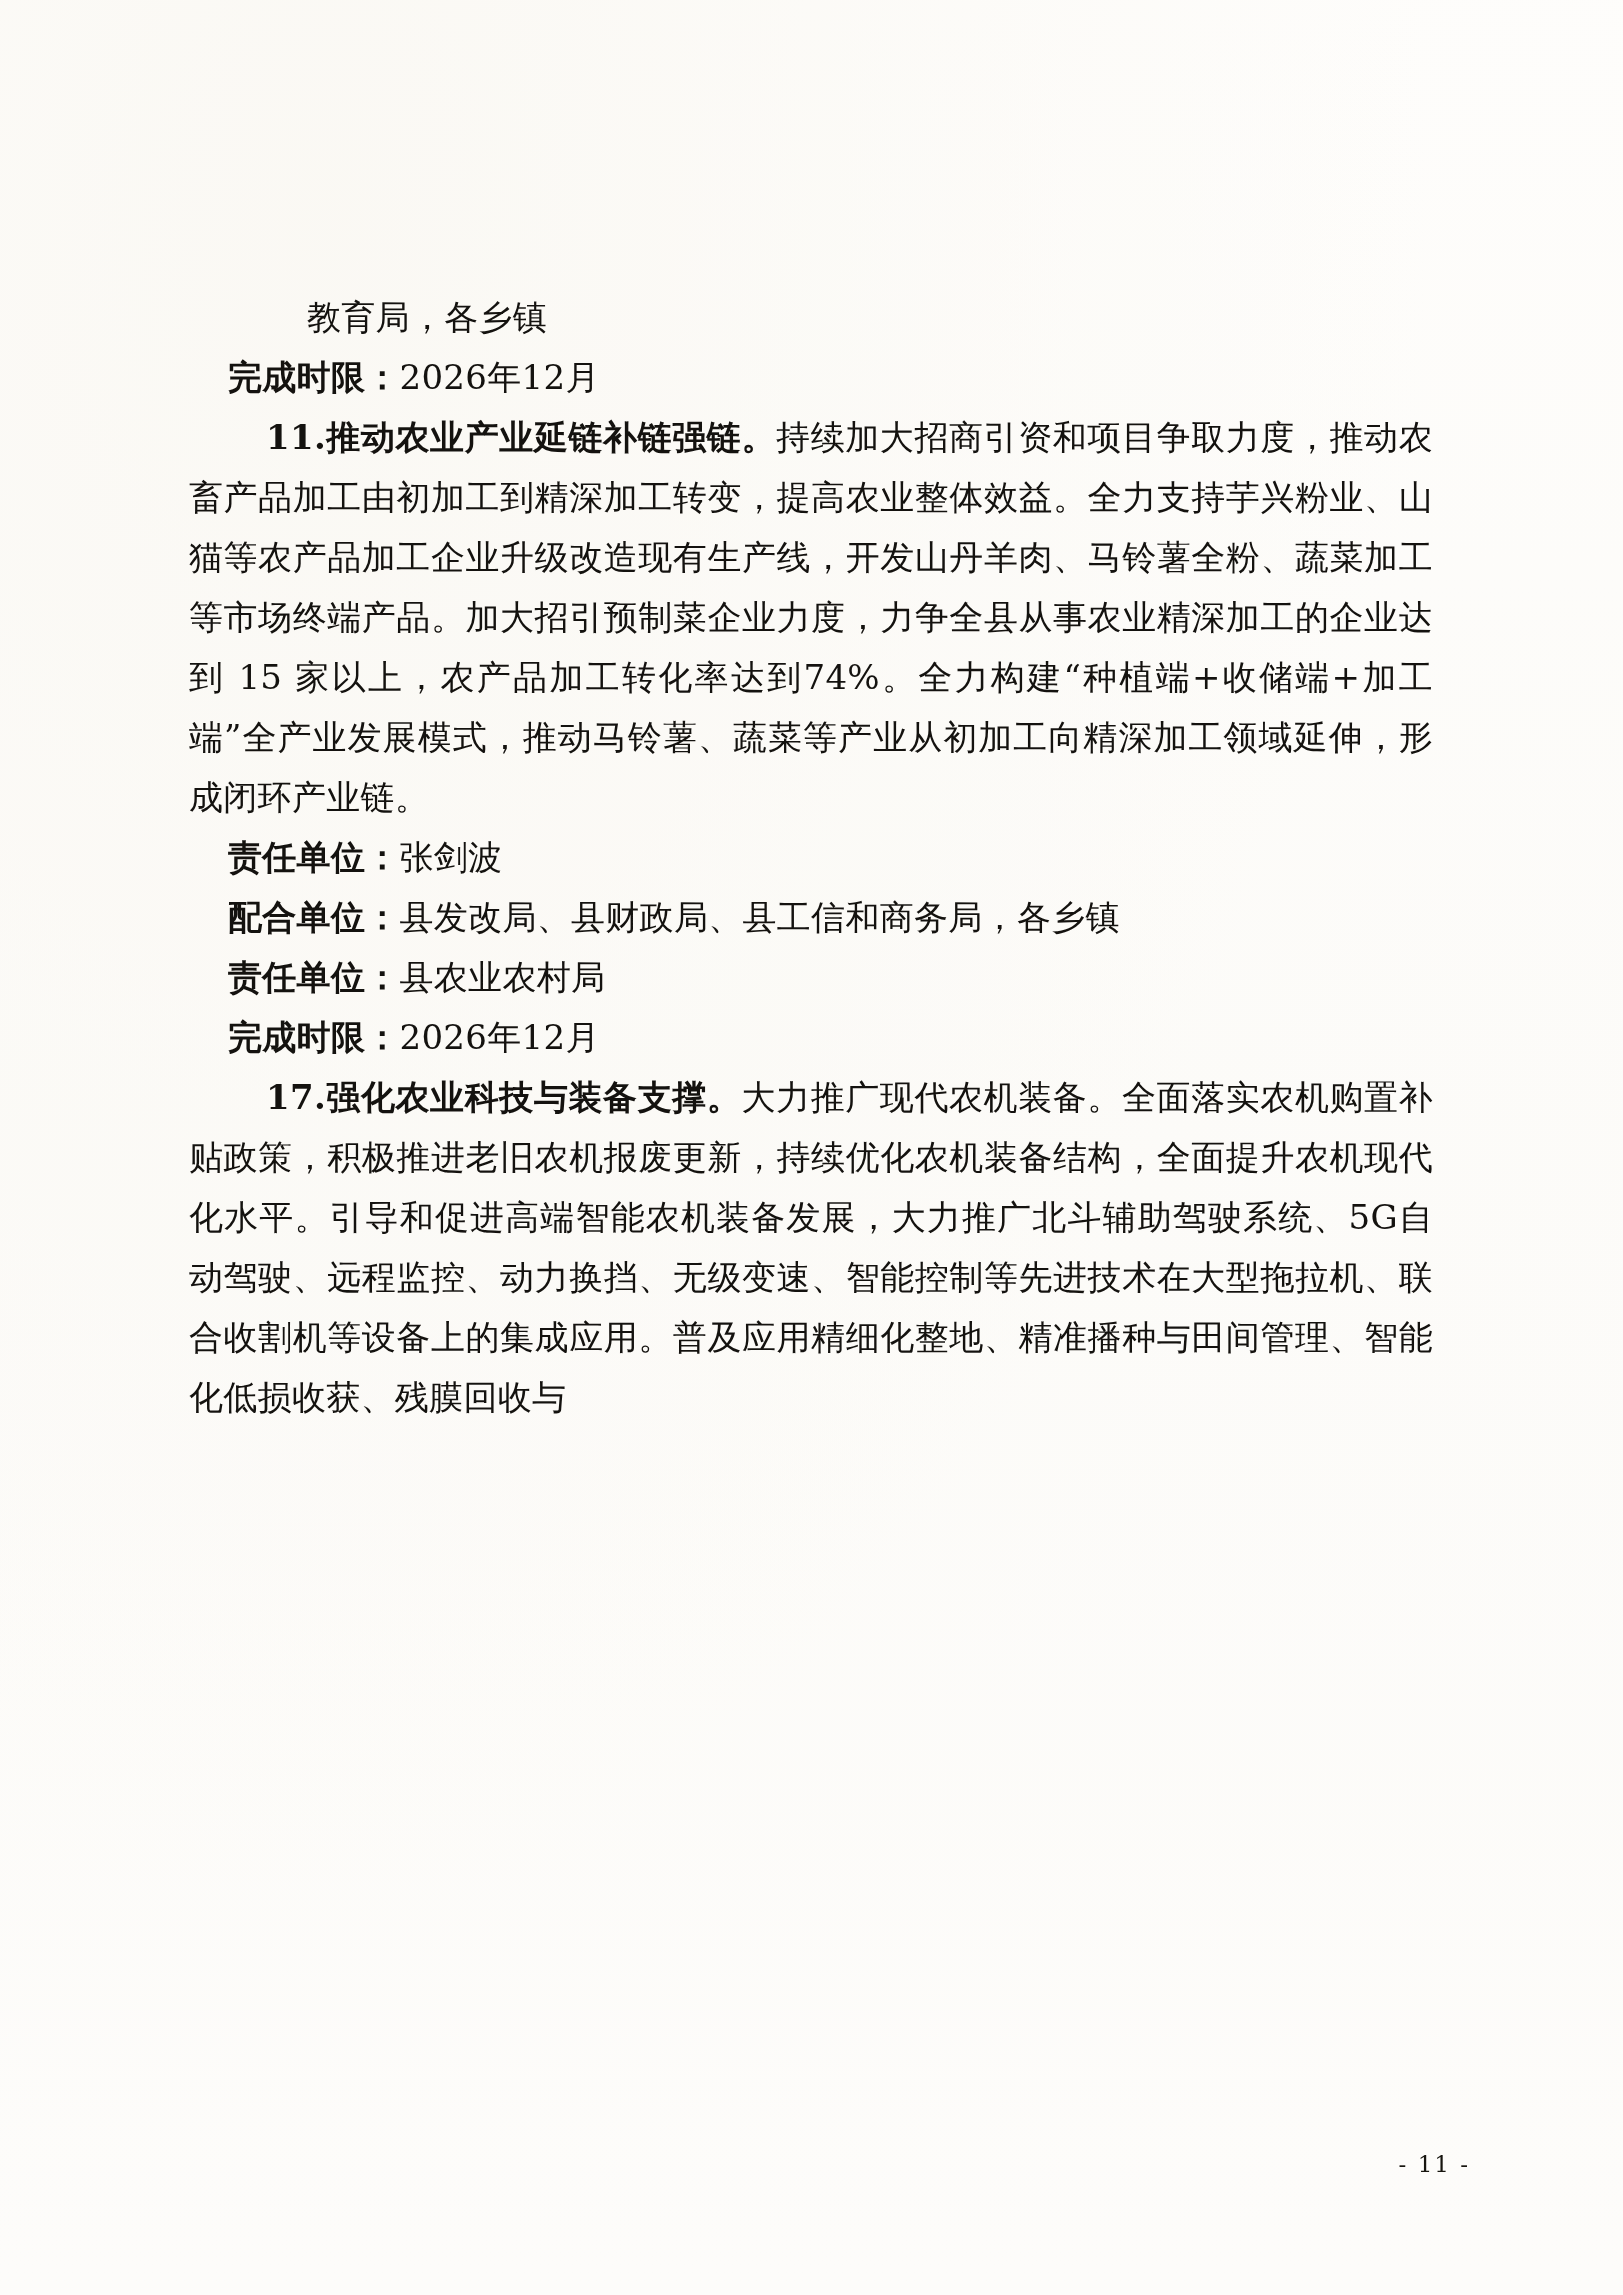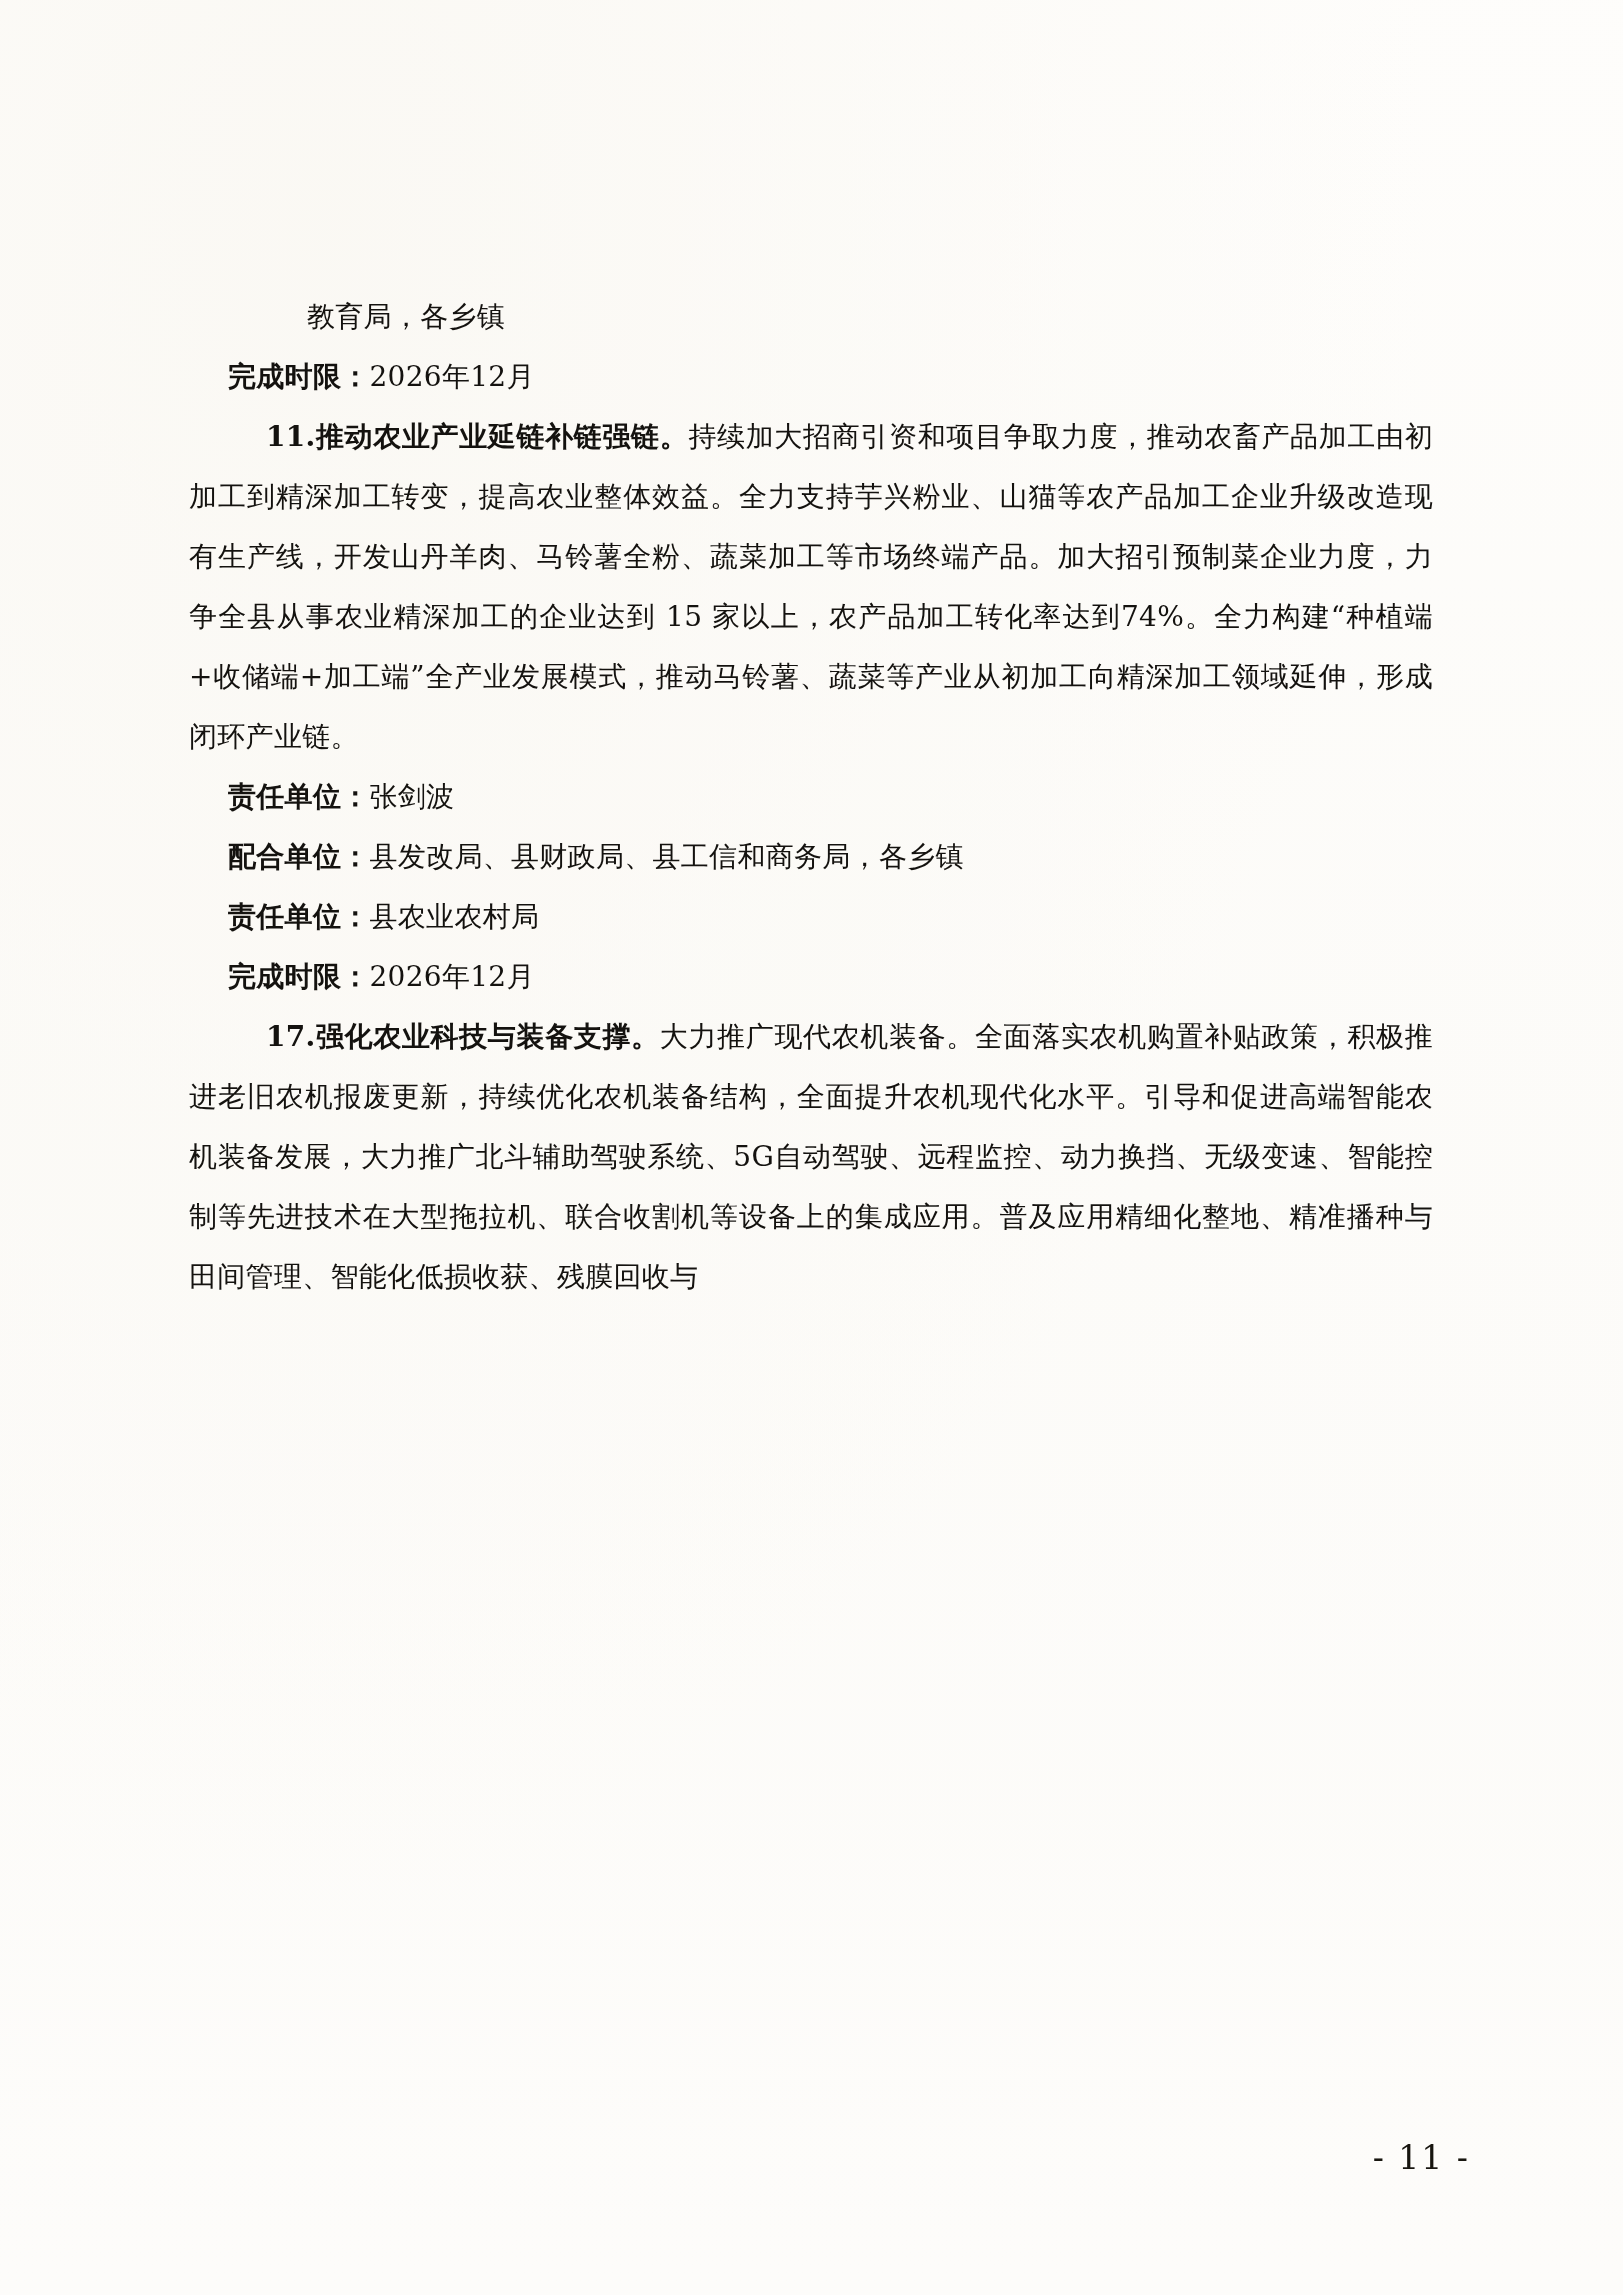--- a/index.html
+++ b/index.html
@@ -28,21 +28,21 @@
   }
   .content {
     position: absolute;
     left: 189px;
     top: 287px;
     width: 1244px;
   }
   .line-block {
     font-family: "DejaVu Serif", serif;
     color: #14120f;
-    font-size: 28px;
+    font-size: 34px;
     line-height: 60px;
     letter-spacing: 0.3px;
     text-align: justify;
     text-justify: inter-ideograph;
   }
   .para {
     margin: 0 0 0 0;
     text-indent: 0;
   }
   .indent2 {
@@ -57,21 +57,21 @@
     text-indent: 39px;
   }
   .kv .label {
     font-weight: 700;
   }
   .page-number {
     position: absolute;
     right: 154px;
     bottom: 118px;
     font-family: "DejaVu Serif", serif;
-    font-size: 33px;
+    font-size: 23px;
     color: #17150f;
     letter-spacing: 2px;
   }
   .sec-head {
     font-weight: 700;
   }
   .body-text {
     font-weight: 400;
   }
 </style>

